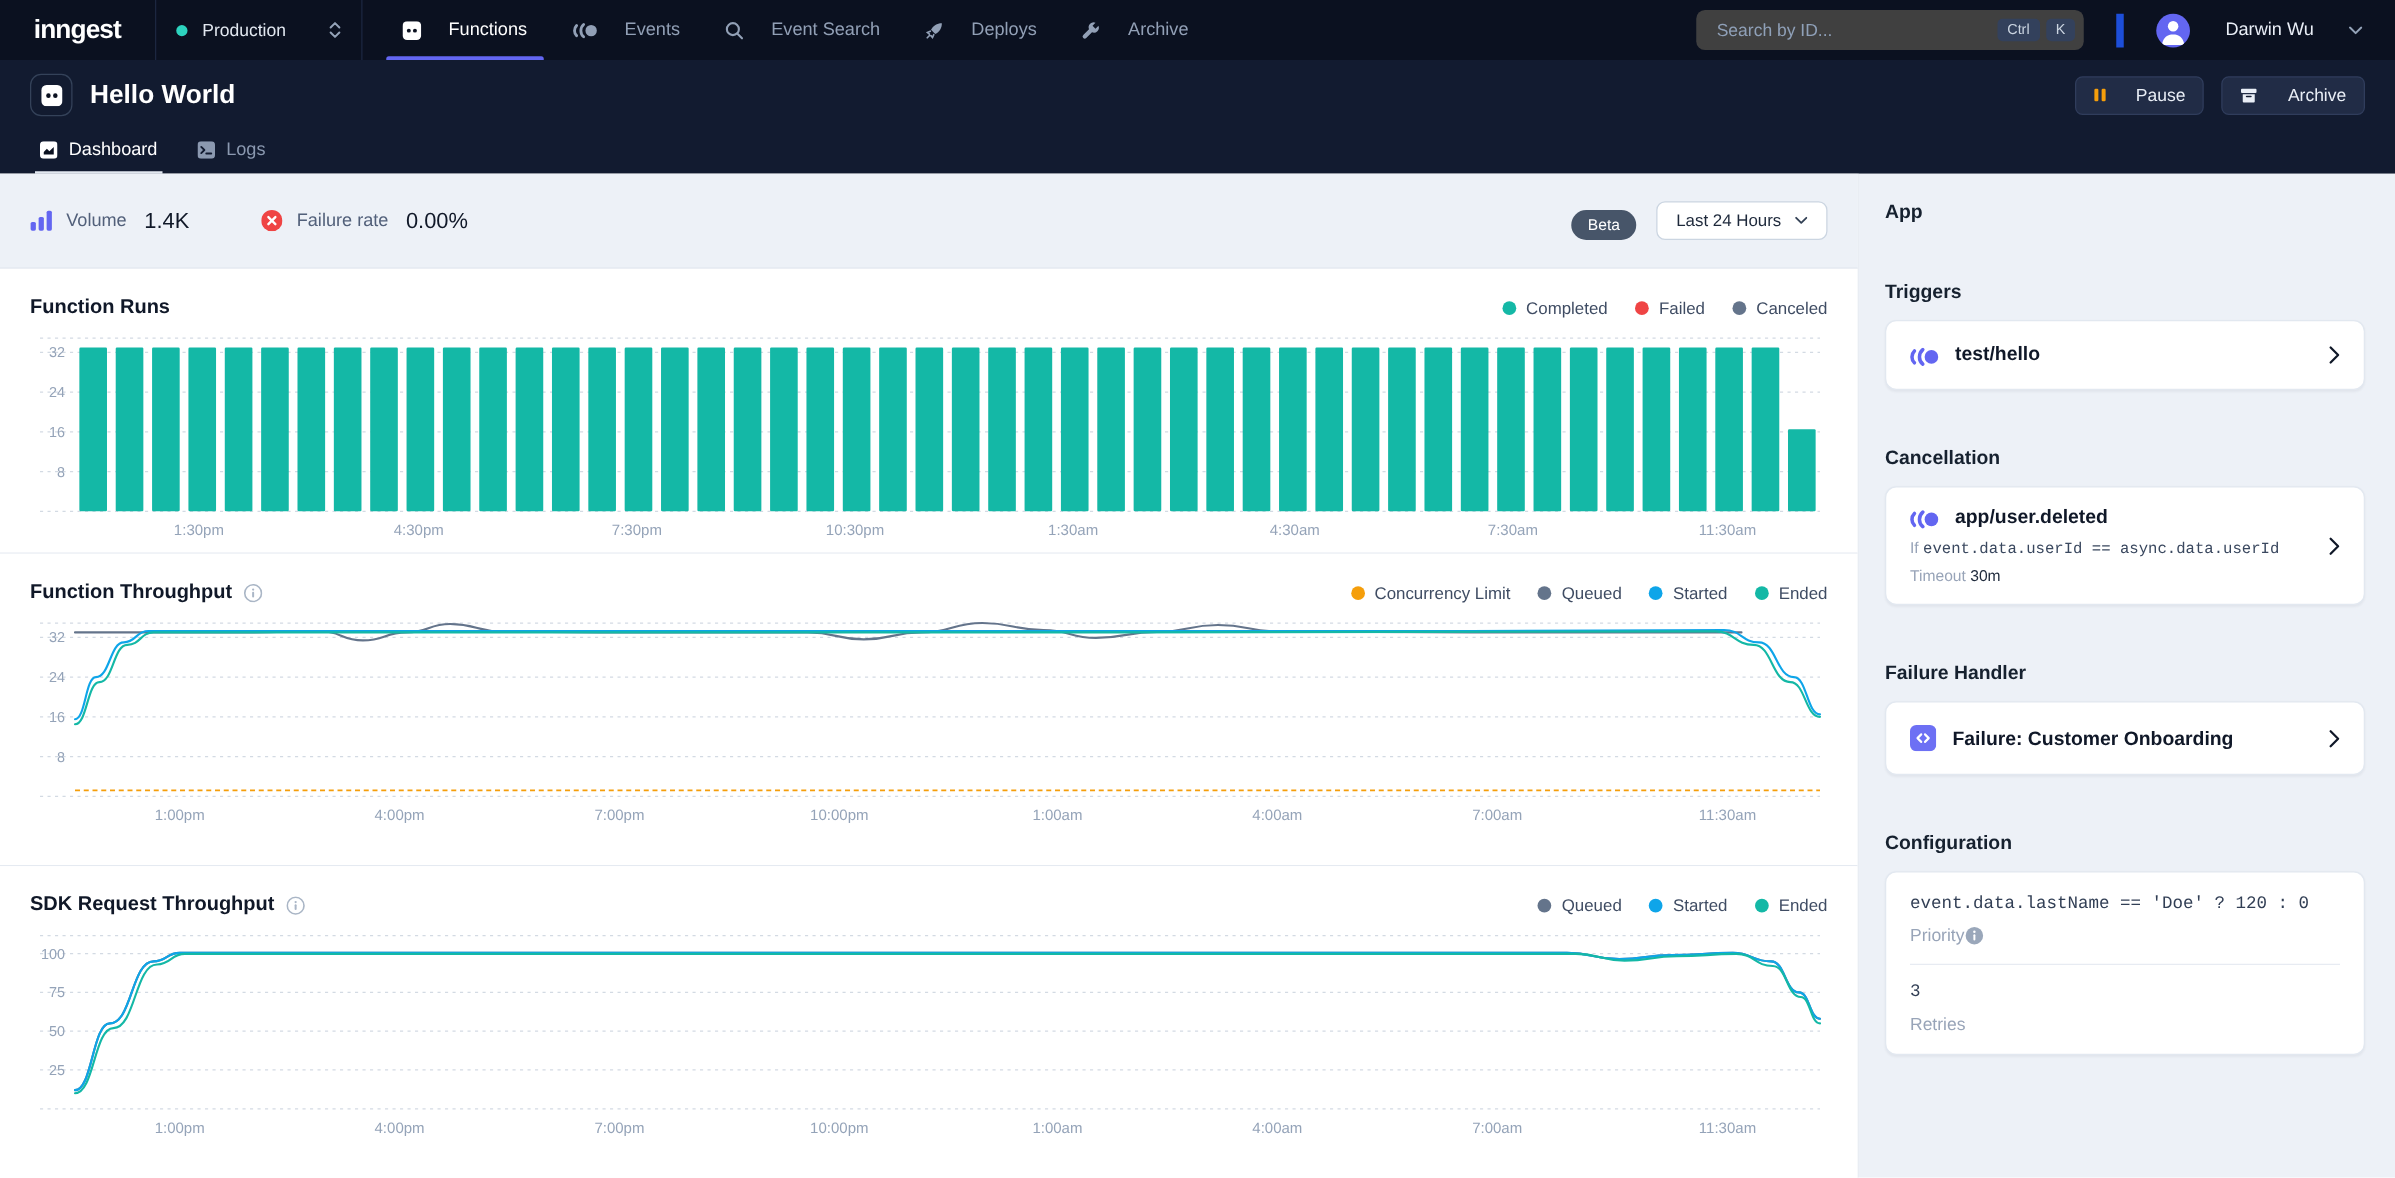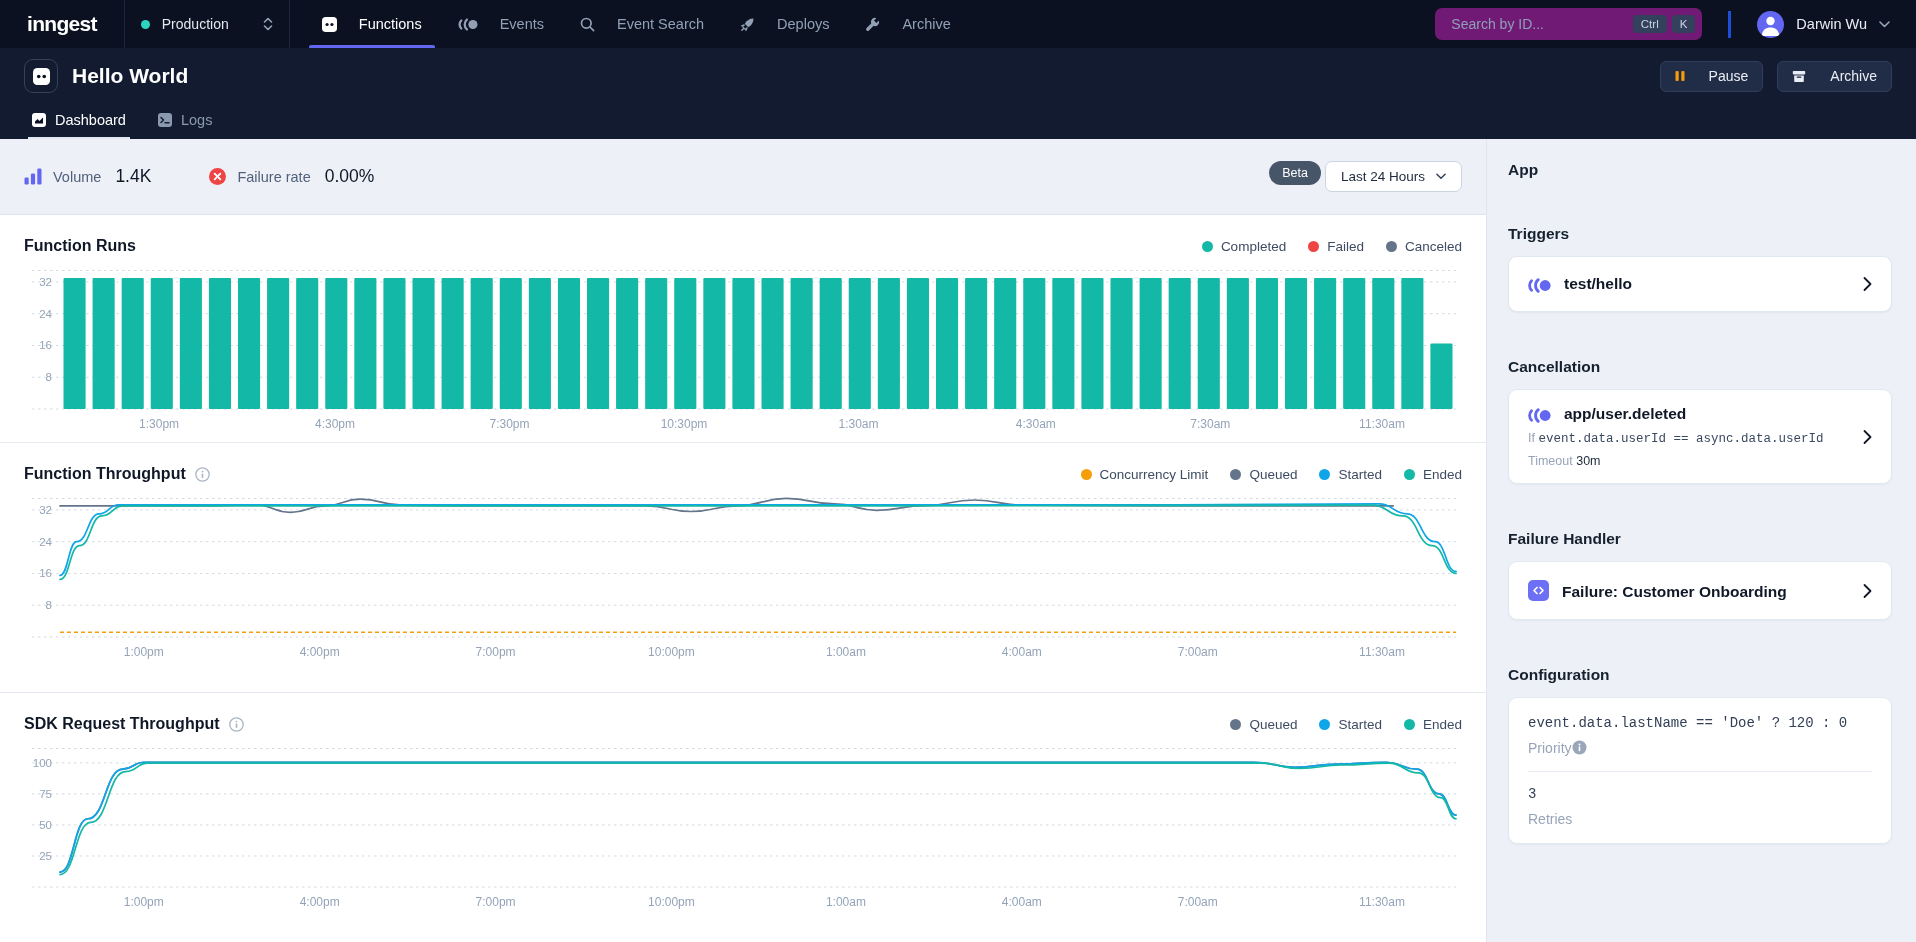--- a/index.html
+++ b/index.html
@@ -14,25 +14,25 @@
   .nav-logo { display:flex; align-items:center; padding:0 27px; font-weight:800; font-size:21px; color:#fff; letter-spacing:-0.7px; }
   .env-switcher { display:flex; align-items:center; gap:12px; padding:0 16px; width:166px;
     border-left:1px solid #1c2740; border-right:1px solid #1c2740; cursor:pointer; }
   .env-dot { width:9px; height:9px; border-radius:50%; background:#2dd4bf; flex:none; }
   .env-label { font-size:14px; color:#e2e8f0; flex:1; }
   .nav-items { display:flex; margin-left:14px; }
   .nav-item { display:flex; align-items:center; gap:22px; padding:0 18px; font-size:14.5px; color:#92a0b6; position:relative; cursor:pointer; white-space:nowrap; }
   .nav-item.active { color:#fff; }
   .nav-item.active::after { content:""; position:absolute; left:5px; right:5px; bottom:0; height:3px; background:#6366f1; border-radius:2px 2px 0 0; }
   .nav-right { margin-left:auto; display:flex; align-items:center; }
-  .search-box { display:flex; align-items:center; background:#701a75; border-radius:7px; height:32px; width:267px; padding:0 7px 0 14px; margin-right:26px; }
+  .search-box { display:flex; align-items:center; background:#404040; border-radius:7px; height:32px; width:310px; padding:0 7px 0 14px; margin-right:26px; }
   .search-input { background:transparent; border:none; outline:none; color:#e2e8f0; font-size:14px; flex:1; min-width:0; font-family:inherit; }
   .search-input::placeholder { color:#8fa0b8; }
   .kbd { background:#33415c; color:#cbd5e1; font-size:11.5px; border-radius:4px; padding:3px 8px; margin-left:5px; }
-  .user-area { display:flex; align-items:center; gap:12px; padding:0 26px; border-left:3px solid #1d4ed8; cursor:pointer; }
+  .user-area { display:flex; align-items:center; gap:28px; padding:0 26px; border-left:6px solid #1d4ed8; cursor:pointer; }
   .avatar { width:27px; height:27px; border-radius:50%; background:#6366f1; display:flex; align-items:flex-end; justify-content:center; overflow:hidden; }
   .user-name { font-size:14.5px; color:#e9eef6; }
 
   
   .fn-header { background:#121b30; padding:2px 24px 0; }
   .fn-title-row { display:flex; align-items:center; gap:14px; height:52px; }
   .fn-icon-box { width:34px; height:34px; border:1px solid #344259; border-radius:9px; display:flex; align-items:center; justify-content:center; }
   .fn-title { color:#fff; font-size:21px; font-weight:600; }
   .hdr-actions { margin-left:auto; display:flex; gap:14px; }
   .hdr-btn { display:flex; align-items:center; gap:24px; background:#212c46; border:1px solid #303d5c; border-radius:6px; height:31px; padding:0 14px; color:#e9eef6; font-size:14px; cursor:pointer; font-family:inherit; }
@@ -42,21 +42,21 @@
   .fn-tab.active::after { content:""; position:absolute; left:4px; right:4px; bottom:0; height:2px; background:#e2e8f0; }
 
   
   .content { display:flex; height:808px; }
   .main { width:1487px; flex:none; border-right:1px solid #dfe5ee; display:flex; flex-direction:column; background:#fff; }
 
   .statsbar { height:76px; background:#edf1f7; border-bottom:1px solid #dfe5ee; display:flex; align-items:center; padding:0 24px; flex:none; }
   .stat { display:flex; align-items:center; gap:11px; margin-right:58px; }
   .stat-label { font-size:14.5px; color:#52607a; }
   .stat-value { font-size:17.5px; color:#101828; margin-left:3px; font-weight:500; }
-  .statsbar-right { margin-left:auto; display:flex; align-items:flex-start; gap:4px; }
+  .statsbar-right { margin-left:auto; display:flex; align-items:flex-end; gap:16px; }
   .beta-badge { background:#475569; color:#fff; font-size:12.5px; border-radius:999px; padding:5px 13px; }
   .range-select { display:flex; align-items:center; gap:11px; background:#fff; border:1px solid #cbd5e1; border-radius:7px; padding:7px 15px; font-size:13.5px; color:#1e293b; cursor:pointer; }
 
   .panel { padding:22px 24px 0; border-bottom:1px solid #e5eaf1; background:#fff; }
   #panel-0 { height:228px; flex:none; }
   #panel-1 { height:250px; flex:none; }
   #panel-2 { flex:1; }
   .panel-head { display:flex; align-items:center; }
   .panel-title { font-size:16px; font-weight:700; color:#101828; display:flex; align-items:center; gap:9px; }
   .legend { margin-left:auto; display:flex; gap:22px; }
@@ -71,21 +71,21 @@
   .card { background:#fff; border:1px solid #e2e8f0; border-radius:9px; padding:15px 19px; display:flex; align-items:center; box-shadow:0 1px 2px rgba(16,24,40,.05); cursor:pointer; }
   .card-chevron { margin-left:auto; padding-left:10px; flex:none; }
   .card-name { font-size:15.5px; font-weight:600; color:#101828; }
   .card-time { font-size:13px; color:#98a4b8; margin-top:7px; }
   .row-gap { display:flex; align-items:flex-end; gap:13px; }
   .meta-line { margin-top:8px; font-size:12.5px; color:#98a4b8; }
   .meta-line code { font-family:"Liberation Mono","DejaVu Sans Mono",monospace; color:#3a485f; font-size:12.5px; }
   .timeout-val { color:#1e293b; font-weight:500; }
   .config-card { display:block; padding:17px 19px 16px; }
   .config-code { font-family:"Liberation Mono","DejaVu Sans Mono",monospace; font-size:14px; color:#323f55; }
-  .config-label { margin-top:9px; font-size:14px; color:#98a4b8; display:flex; gap:0; }
+  .config-label { margin-top:9px; font-size:14px; color:#98a4b8; display:flex; align-items:center; gap:0; }
   .config-divider { border:none; border-top:1px solid #e7ebf2; margin:15px 0 14px; }
   .trigger-card, .failure-card { padding:18px 19px; }
   svg { display:block; }
 </style>
 </head>
 <body>
 
 <nav class="topnav">
   <div class="nav-logo">inngest</div>
 

